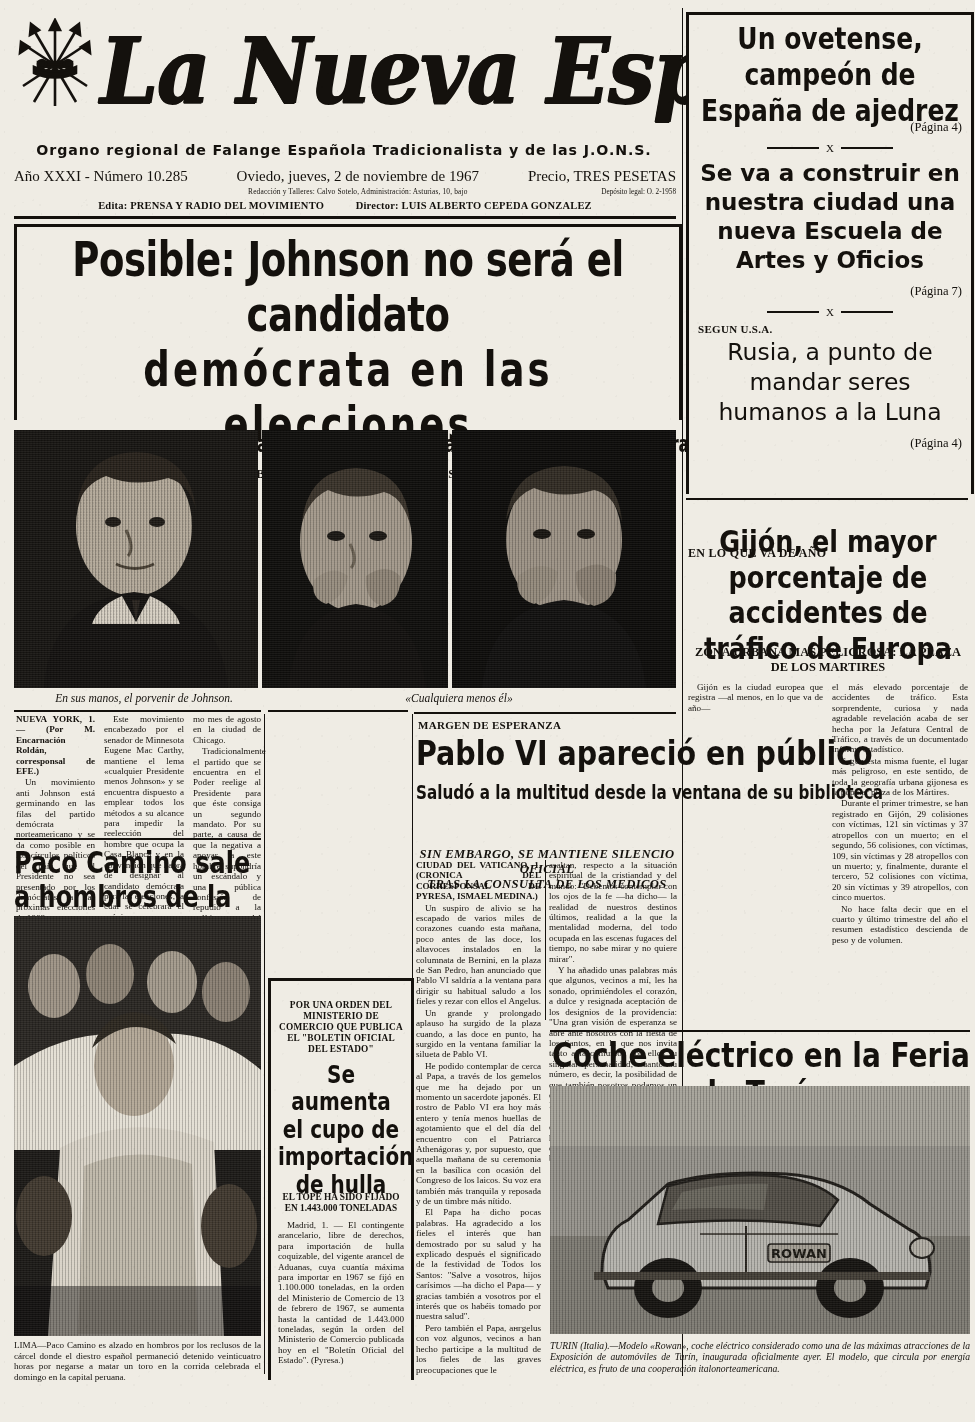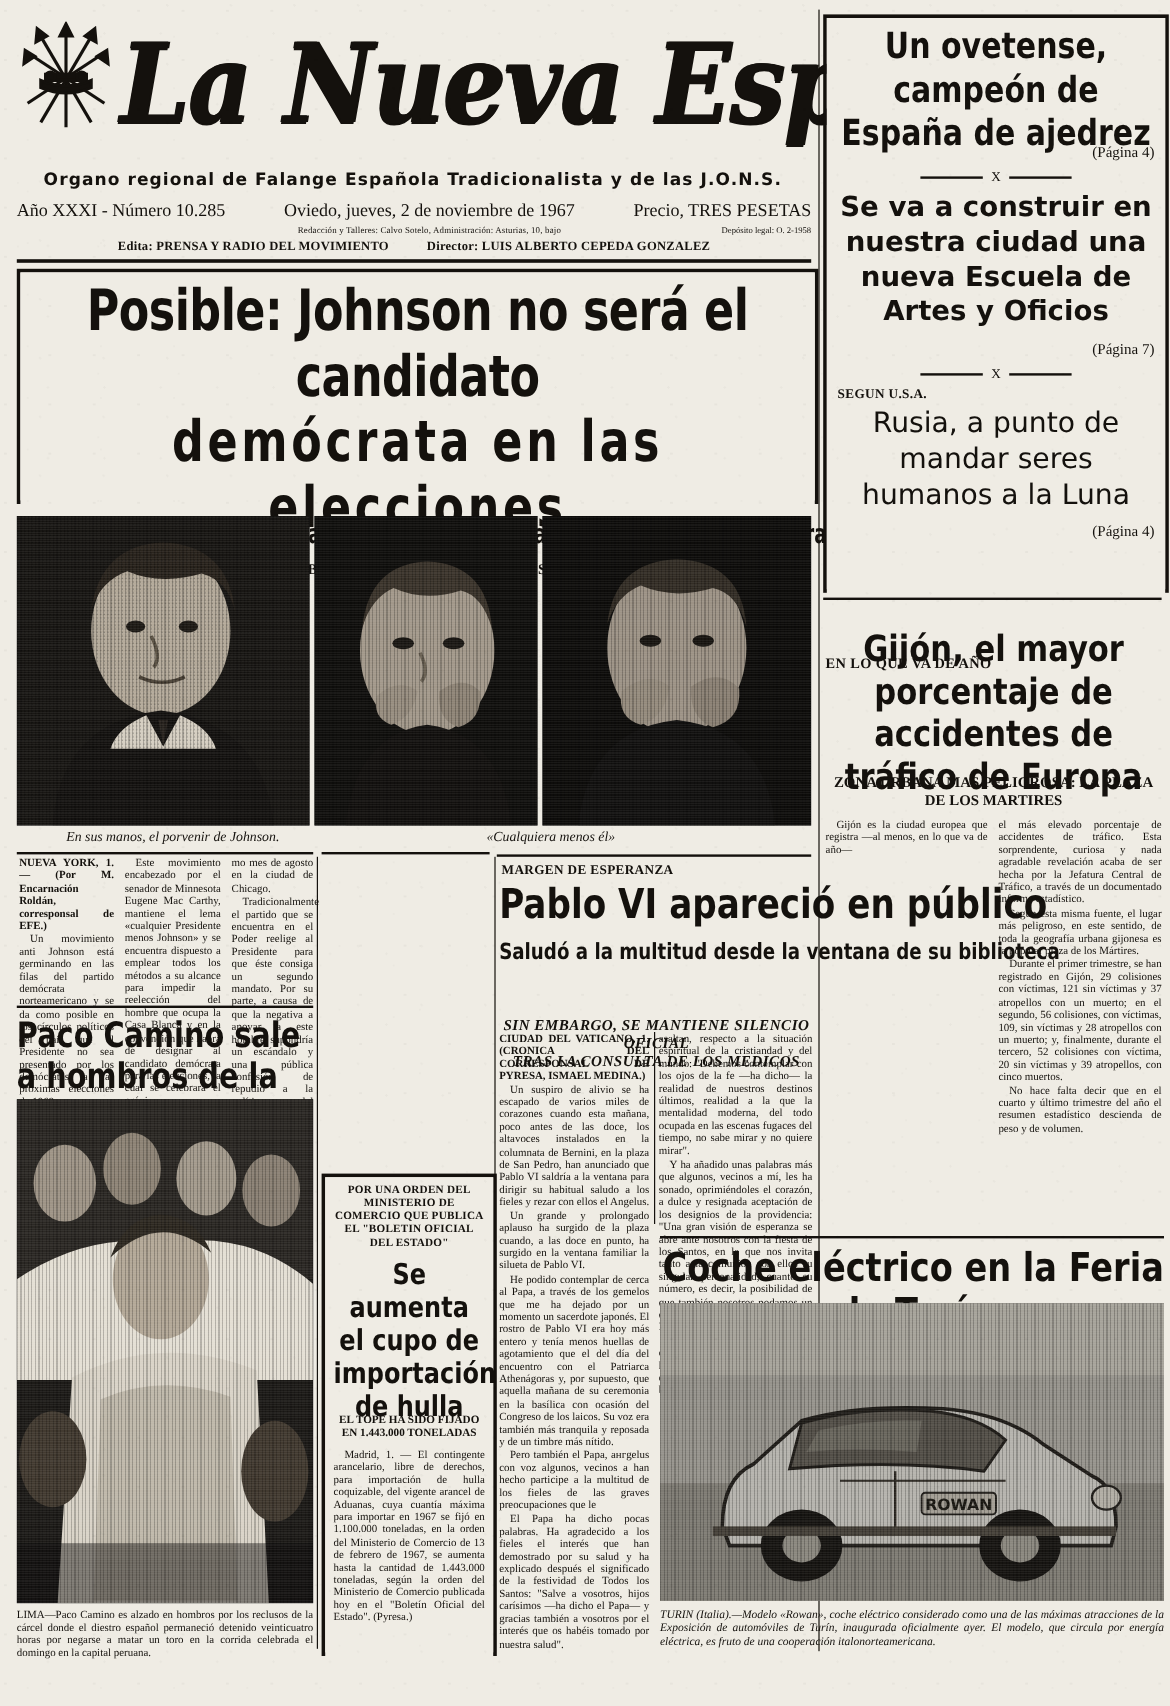--- a/index.html
+++ b/index.html
@@ -170,21 +170,21 @@
     background: #1c1c1c; overflow: hidden;
   }
   .pc-cap {
     left: 14px; top: 1340px; width: 247px;
     font-size: 9.1px; line-height: 10.5px;
     text-align: justify;
   }
 
   
   .coal { left: 268px; top: 978px; width: 140px; height: 396px; }
-  .coal-inner { padding: 6px 7px; }
+  .coal-inner { padding: 19px 7px; }
   .coal-kicker {
     font-size: 9.3px; font-weight: 700; text-align: center;
     line-height: 11px; letter-spacing: .2px;
   }
   .coal-head {
     margin-top: 6px;
     font-family: "DejaVu Sans", sans-serif; font-weight: 700;
     font-size: 20px; line-height: 23px; text-align: center;
     transform: scaleY(1.2); transform-origin: center top;
   }
@@ -472,22 +472,22 @@
   <div class="abs pv-sub2">
     <div>SIN EMBARGO, SE MANTIENE SILENCIO OFICIAL</div>
     <div>TRAS LA CONSULTA DE LOS MEDICOS</div>
   </div>
 
   <div class="pv-c1 body-txt">
     <p class="noind lede">CIUDAD DEL VATICANO, 1. (CRONICA DEL CORRESPONSAL DE PYRESA, ISMAEL MEDINA.)</p>
     <p>Un suspiro de alivio se ha escapado de varios miles de corazones cuando esta mañana, poco antes de las doce, los altavoces instalados en la columnata de Bernini, en la plaza de San Pedro, han anunciado que Pablo VI saldría a la ventana para dirigir su habitual saludo a los fieles y rezar con ellos el Angelus.</p>
     <p>Un grande y prolongado aplauso ha surgido de la plaza cuando, a las doce en punto, ha surgido en la ventana familiar la silueta de Pablo VI.</p>
     <p>He podido contemplar de cerca al Papa, a través de los gemelos que me ha dejado por un momento un sacerdote japonés. El rostro de Pablo VI era hoy más entero y tenía menos huellas de agotamiento que el del día del encuentro con el Patriarca Athenágoras y, por supuesto, que aquella mañana de su ceremonia en la basílica con ocasión del Congreso de los laicos. Su voz era también más tranquila y reposada y de un timbre más nítido.</p>
+    <p>El Papa ha dicho pocas palabras. Ha agradecido a los fieles el interés que han demostrado por su salud y ha explicado después el significado de la festividad de Todos los Santos: "Salve a vosotros, hijos carísimos —ha dicho el Papa— y gracias también a vosotros por el interés que os habéis tomado por nuestra salud".</p>
     <p>Pero también el Papa, ангgelus con voz algunos, vecinos a han hecho participe a la multitud de los fieles de las graves preocupaciones que le</p>
-    <p>El Papa ha dicho pocas palabras. Ha agradecido a los fieles el interés que han demostrado por su salud y ha explicado después el significado de la festividad de Todos los Santos: "Salve a vosotros, hijos carísimos —ha dicho el Papa— y gracias también a vosotros por el interés que os habéis tomado por nuestra salud".</p>
   </div>
   <div class="pv-c2 body-txt">
     <p class="noind">asaltan, respecto a la situación espiritual de la cristiandad y del mundo: "Debemos contemplar con los ojos de la fe —ha dicho— la realidad de nuestros destinos últimos, realidad a la que la mentalidad moderna, del todo ocupada en las escenas fugaces del tiempo, no sabe mirar y no quiere mirar".</p>
     <p>Y ha añadido unas palabras más que algunos, vecinos a mí, les ha sonado, oprimiéndoles el corazón, a dulce y resignada aceptación de los designios de la providencia: "Una gran visión de esperanza se abre ante nosotros con la fiesta de los Santos, en la que nos invita tanto a la comunión con ellos su singular personalidad, cuanto su número, es decir, la posibilidad de que también nosotros podamos un día gozar de su beata suerte. Esperanza luminosa".</p>
     <p>El Papa ha recitado el Angelus con voz cada vez más entera y aún ha permanecido durante un tiempo en la ventana, después de la bendición.</p>
     <p class="noind" style="text-align:center;font-style:italic;margin-top:3px;">(Pasa a la página segunda)</p>
   </div>
 
   <div class="abs rs orn">
     <div class="orn-inner rs-inner">

